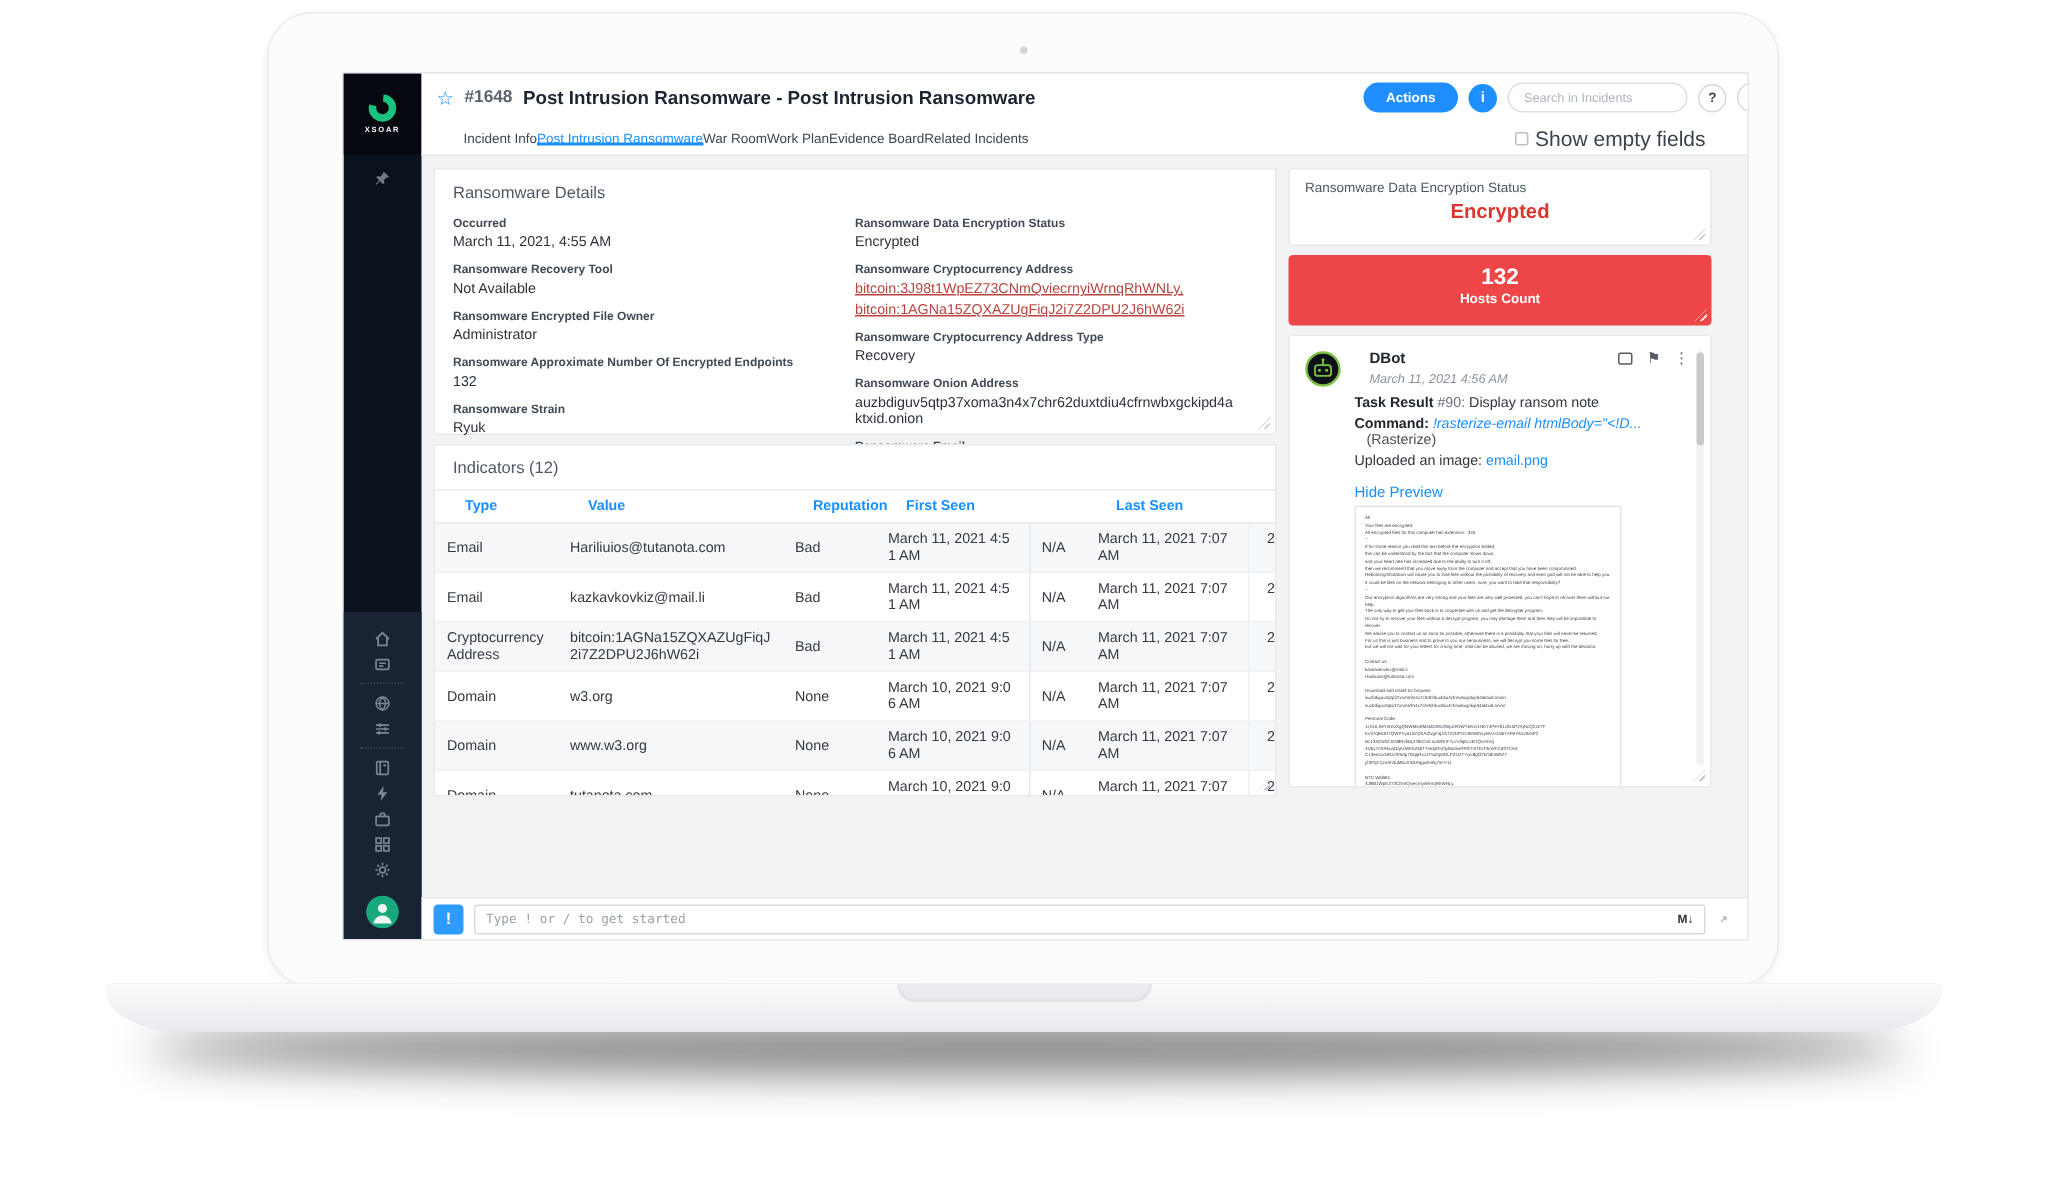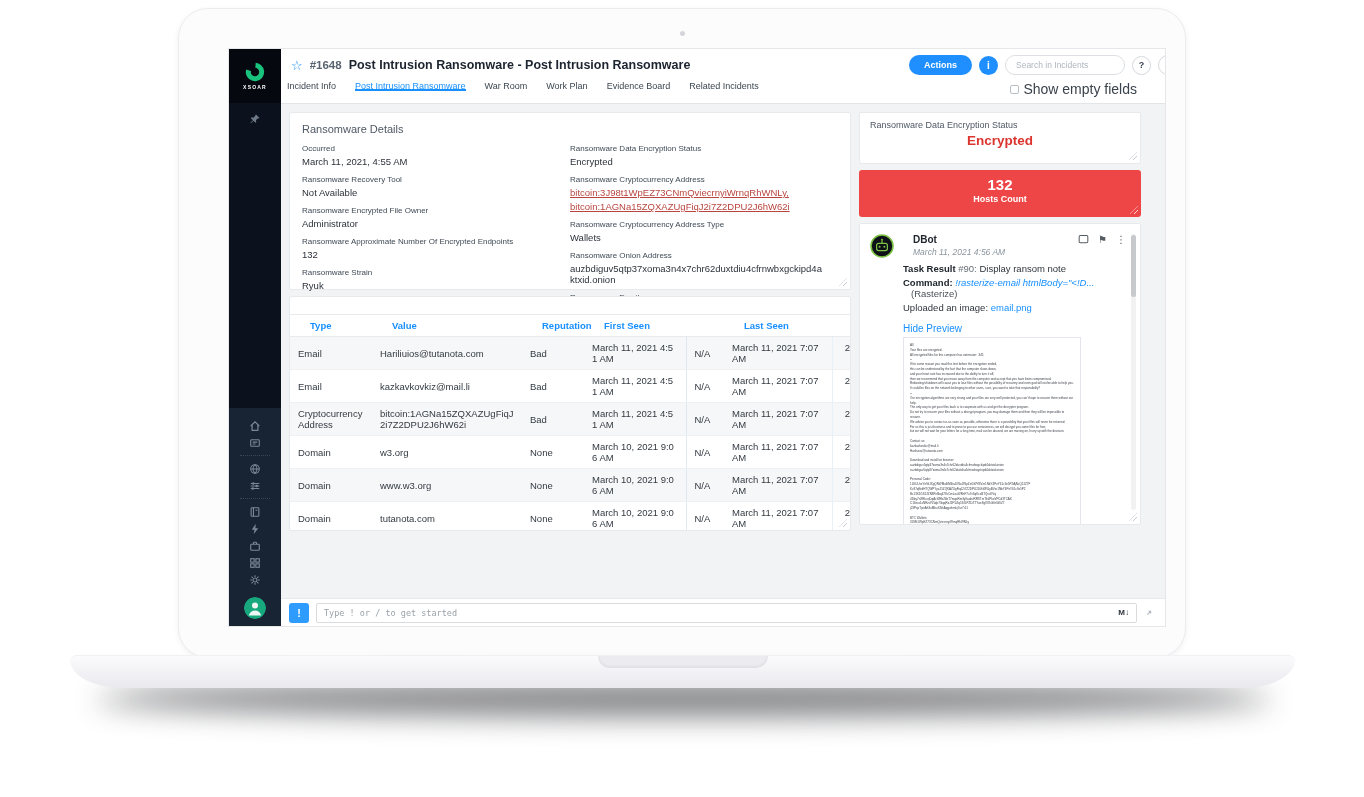--- a/index.html
+++ b/index.html
@@ -50,21 +50,21 @@
   .info-circle { width:19px; height:19px; border-radius:50%; background:#1f8fff; color:#fff;
     font-size:10px; font-weight:700; display:flex; align-items:center; justify-content:center; cursor:pointer; }
   .search-pill { width:120px; height:20px; border:1px solid #dcdfe3; border-radius:11px;
     font-size:8.5px; color:#555; padding:0 10px; outline:none; background:#fff; }
   .search-pill::placeholder { color:#aeb6bf; }
   .help-circle { width:19px; height:19px; border-radius:50%; background:#fff; border:1px solid #d5d9dd;
     color:#3c4650; font-size:9px; font-weight:700; display:flex; align-items:center; justify-content:center; cursor:pointer; }
   .partial-circle { width:20px; height:20px; border-radius:50%; background:#fff; border:1px solid #d5d9dd; margin-right:-13px; flex-shrink:0; }
 
   .tabbar { height:23px; background:#fff; border-bottom:1px solid #e3e6e9; display:flex;
-    align-items:flex-start; padding:0 28px 0 6px; gap:19px; flex-shrink:0; }
+    align-items:center; padding:0 28px 0 28px; flex-shrink:0; }
   .tab { font-size:9px; color:#3c4650; display:flex; align-items:center; cursor:pointer; white-space:nowrap; }
   .tab.active { color:#1890ff; box-shadow:inset 0 -2px 0 #1890ff; }
   .show-empty { margin-left:auto; display:flex; align-items:center; gap:4px; font-size:14px; color:#3a424c; }
   .checkbox { width:9px; height:9px; border:1px solid #b9bfc6; border-radius:2px; background:#fff; cursor:pointer; }
 
   
   .content { flex:1; display:flex; gap:8px; padding:8px 24px 0 8px; overflow:hidden; }
   .col-left { width:562px; flex-shrink:0; display:flex; flex-direction:column; gap:6px; }
   .col-right { flex:1; display:flex; flex-direction:column; gap:6px; min-width:0; }
   .card { background:#fff; border:1px solid #e7eaec; border-radius:2px; position:relative; }
@@ -72,21 +72,21 @@
   .resize-handle { position:absolute; right:3px; bottom:3px; width:8px; height:8px;
     background:repeating-linear-gradient(135deg, transparent 0 2px, #c6cad0 2px 3px);
     clip-path:polygon(100% 0, 100% 100%, 0 100%); cursor:nwse-resize; }
   .hosts-card .resize-handle { background:repeating-linear-gradient(135deg, transparent 0 2px, rgba(255,255,255,.8) 2px 3px); }
 
   
   .details-card { height:178px; padding:10px 12px; }
   .fields-grid { display:flex; margin-top:9px; }
   .fields-col { width:50%; padding-right:14px; }
   .field { margin-bottom:8px; }
-  .field-label { font-size:8px; font-weight:400; color:#3f4a56; margin-bottom:3px; }
+  .field-label { font-size:8px; font-weight:700; color:#3f4a56; margin-bottom:3px; }
   .field-value { font-size:9.5px; color:#2c323b; word-break:break-all; }
   .red-link { color:#b9453e; text-decoration:underline; cursor:pointer; }
   .block-link { display:block; margin-bottom:3px; }
 
   
   .indicators-card { height:235px; padding:9px 0 0; overflow:hidden; }
   .indicators-card .card-title { padding:0 12px; }
   table.ind-table { width:100%; border-collapse:collapse; font-size:9.5px; margin-top:8px; table-layout:fixed; }
   .ind-table th { color:#1890ff; font-weight:600; text-align:left; padding:5px 20px;
     border-top:1px solid #e8eaed; border-bottom:1px solid #e8eaed; cursor:pointer; }
@@ -296,39 +296,40 @@
                   </div>
                   <div class="field">
                     <div class="field-label">Ransomware Cryptocurrency Address</div>
                     <div class="field-value">
                       <a class="red-link block-link">bitcoin:3J98t1WpEZ73CNmQviecrnyiWrnqRhWNLy,</a>
                       <a class="red-link block-link">bitcoin:1AGNa15ZQXAZUgFiqJ2i7Z2DPU2J6hW62i</a>
                     </div>
                   </div>
                   <div class="field">
                     <div class="field-label">Ransomware Cryptocurrency Address Type</div>
-                    <div class="field-value">Wallets</div>
+                    <div class="field-value">Recovery</div>
                   </div>
                   <div class="field">
                     <div class="field-label">Ransomware Onion Address</div>
                     <div class="field-value">auzbdiguv5qtp37xoma3n4x7chr62duxtdiu4cfrnwbxgckipd4aktxid.onion</div>
                   </div>
                   <div class="field">
                     <div class="field-label">Ransomware Email</div>
                     <div class="field-value">
                       <a class="red-link">kazkavkovkiz@mail.li,</a>
                       <a class="red-link">Hariliuios@tutanota.com</a>
                     </div>
                   </div>
                 </div>
               </div>
               <div class="resize-handle"></div>
             </section>
 
             <section class="card indicators-card">
+              <div class="card-title">Indicators (12)</div>
               <table class="ind-table">
                 <colgroup>
                     <col style="width:82px">
                     <col style="width:150px">
                     <col style="width:62px">
                     <col style="width:102px">
                     <col style="width:38px">
                     <col style="width:108px">
                     <col style="width:62px">
                   </colgroup>

